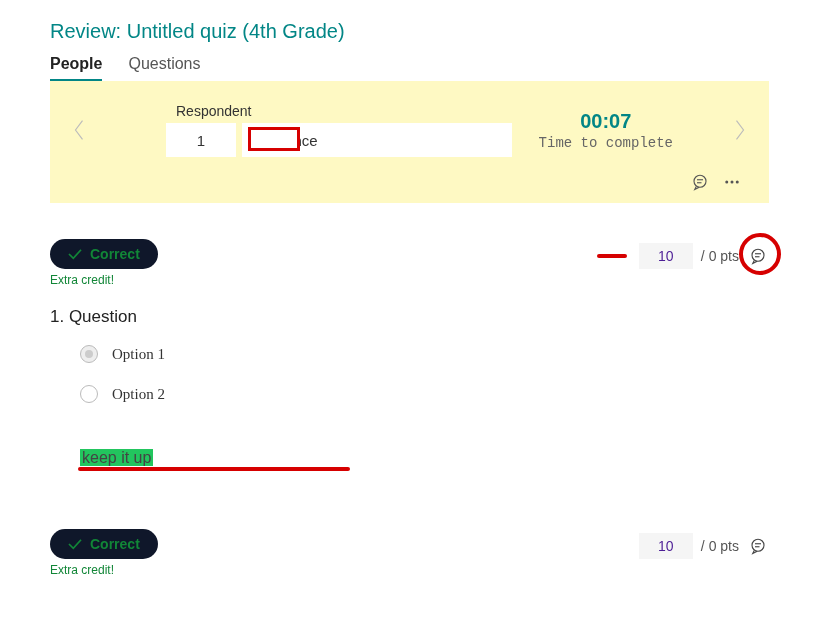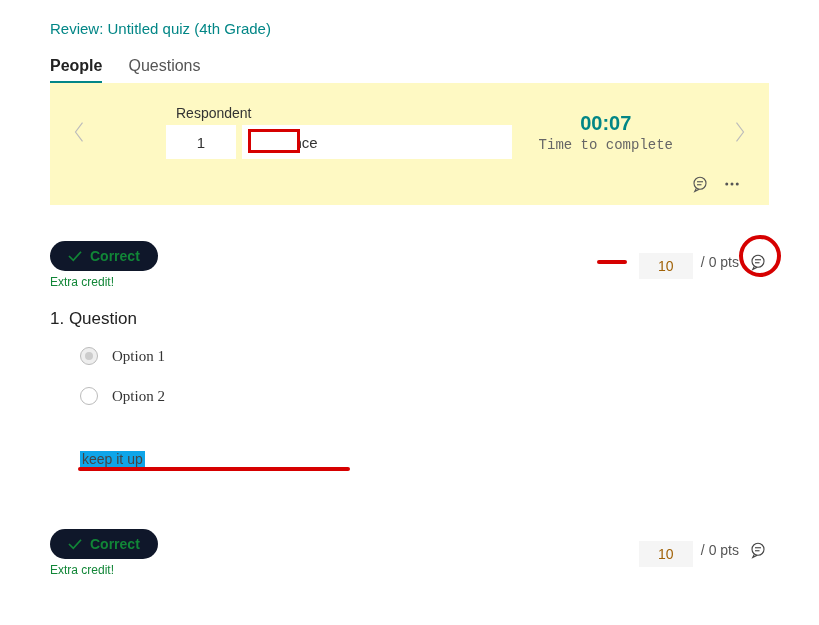--- a/index.html
+++ b/index.html
@@ -8,23 +8,23 @@
     background: #fff;
     width: 819px;
     height: 625px;
     overflow: hidden;
     color: #333;
     font-size: 14px;
   }
   .page { padding: 20px 50px 0 50px; }
   .title {
     color: #028686;
-    font-size: 15px;
+    font-size: 20px;
     font-weight: 400;
-    margin-bottom: 20px;
+    margin-bottom: 12px;
   }
   .tabs {
     display: flex;
     gap: 26px;
     margin-bottom: 0;
   }
   .tab {
     font-size: 16px;
     padding-bottom: 6px;
     color: #555;
@@ -110,24 +110,23 @@
     color: #333;
   }
   .red-dash {
     width: 30px; height: 4px; background: #d60000; border-radius: 2px;
     margin-right: 4px;
   }
   .pts-input {
     background: #f5f5f5;
     width: 54px; height: 26px;
     text-align: center;
-    color: #a16207;
+    color: #4c1d95;
     display:flex;align-items:center;justify-content:center;
     font-size: 14px;
-    margin-top: 8px;
   }
   .pts-suffix { color: #555; font-size: 14px; }
   .feedback-icon {
     width: 22px; height: 22px;
     display:flex;align-items:center;justify-content:center;
     color: #444;
   }
   .red-circle {
     position: absolute;
     right: -12px; top: -10px;
@@ -155,23 +154,23 @@
     border: 1px solid #bbb; background: #fff;
     display:flex;align-items:center;justify-content:center;
   }
   .radio.selected { background: #eee; }
   .radio.selected::after {
     content:""; width:8px;height:8px;border-radius:50%;background:#ccc;
   }
   .opt-text { font-size: 15px; color: #333; font-family: Liberation Serif, serif; }
   .comment-row { margin-top: 24px; margin-left: 30px; position: relative; display: inline-block; }
   .comment-text {
-    background: #0ea5e9;
+    background: #22c55e;
     color: #444;
-    font-size: 14px;
+    font-size: 16px;
     padding: 0 2px;
   }
   .red-underline {
     position: absolute;
     left: -2px; bottom: -4px;
     height: 4px; width: 272px;
     background: #d60000; border-radius: 2px;
   }
   .question-block.second { margin-top: 62px; }
 </style>

